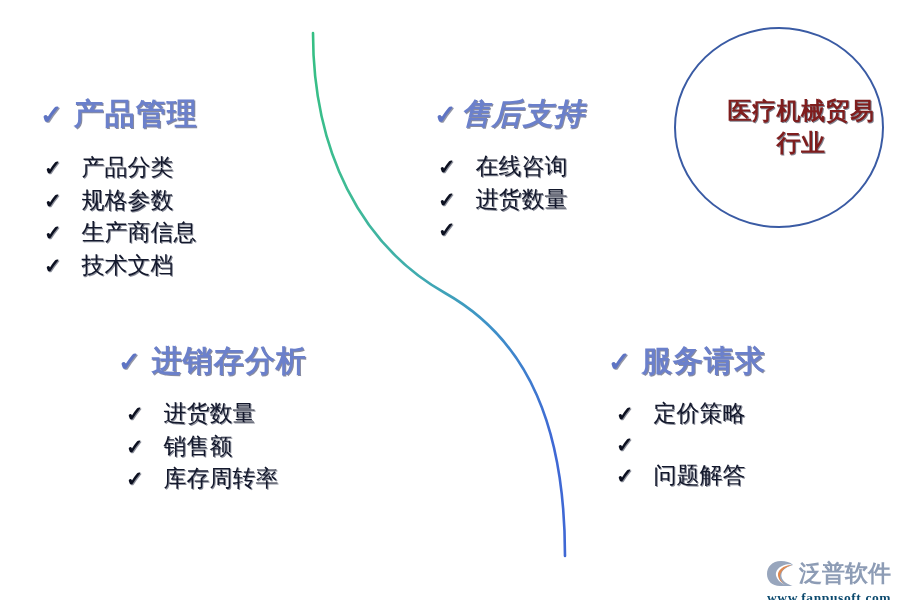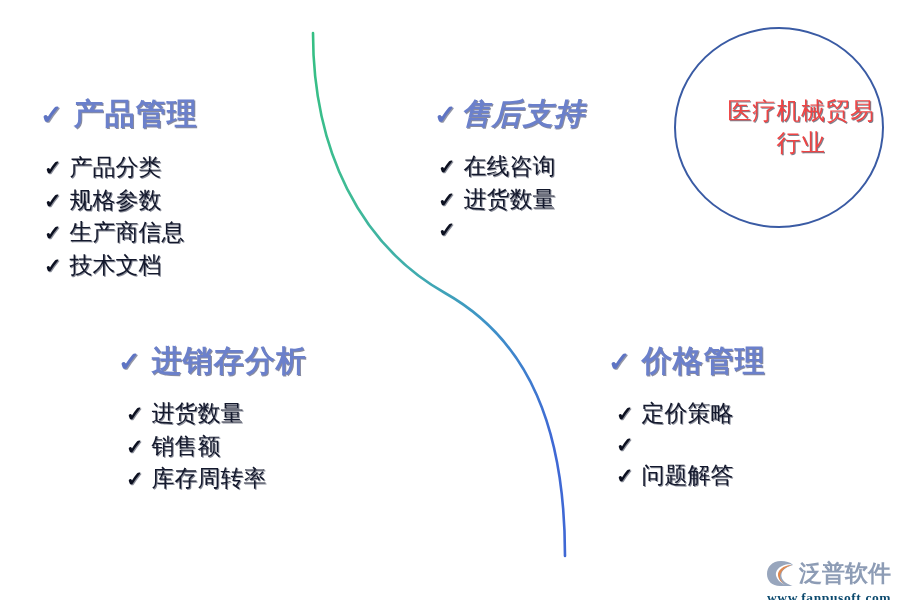--- a/index.html
+++ b/index.html
@@ -73,21 +73,21 @@
     color: #13182c;
     line-height: 1.42;
     text-shadow: 0.9px 0.9px 0 rgba(20,25,50,0.5);
   }
   .q-list li .tick {
     font-size: 21px;
     color: #0c1020;
     font-weight: bold;
   }
   .q-list li .ltext {
-    margin-left: 8px;
+    margin-left: 20px;
   }
 
   
   #q-product      { left: 40px;  top: 94px; }
   #q-product .q-list { margin-top: 17px; margin-left: 4px; }
 
   #q-aftersales   { left: 434px; top: 94px; }
   #q-aftersales .q-list { margin-top: 16px; margin-left: 4px; }
 
   #q-inventory    { left: 118px; top: 341px; }
@@ -107,22 +107,22 @@
     border-radius: 50%;
     box-sizing: border-box;
     display: flex;
     align-items: center;
     justify-content: center;
   }
   #industry-circle .circle-label {
     text-align: center;
     font-size: 24px;
     line-height: 1.32;
-    color: #ef4444;
-    font-weight: normal;
+    color: #7f1d1d;
+    font-weight: bold;
     letter-spacing: 0.5px;
     text-shadow: 1px 1px 0 rgba(20,25,50,0.55);
     width: 180px;
     margin-left: 44px;
   }
 
   
   #brand-logo {
     position: absolute;
     left: 766px;
@@ -249,21 +249,21 @@
       <li>
         <span class="tick">✓</span>
         <span class="ltext">库存周转率</span>
       </li>
     </ul>
   </div>
 
   <div class="quadrant" id="q-pricing">
     <div class="q-heading">
       <span class="tick">✓</span>
-      <span class="htext">价格管理</span>
+      <span class="htext">服务请求</span>
     </div>
     <ul class="q-list">
       <li>
         <span class="tick">✓</span>
         <span class="ltext">定价策略</span>
       </li>
       <li>
         <span class="tick">✓</span>
       </li>
       <li>

